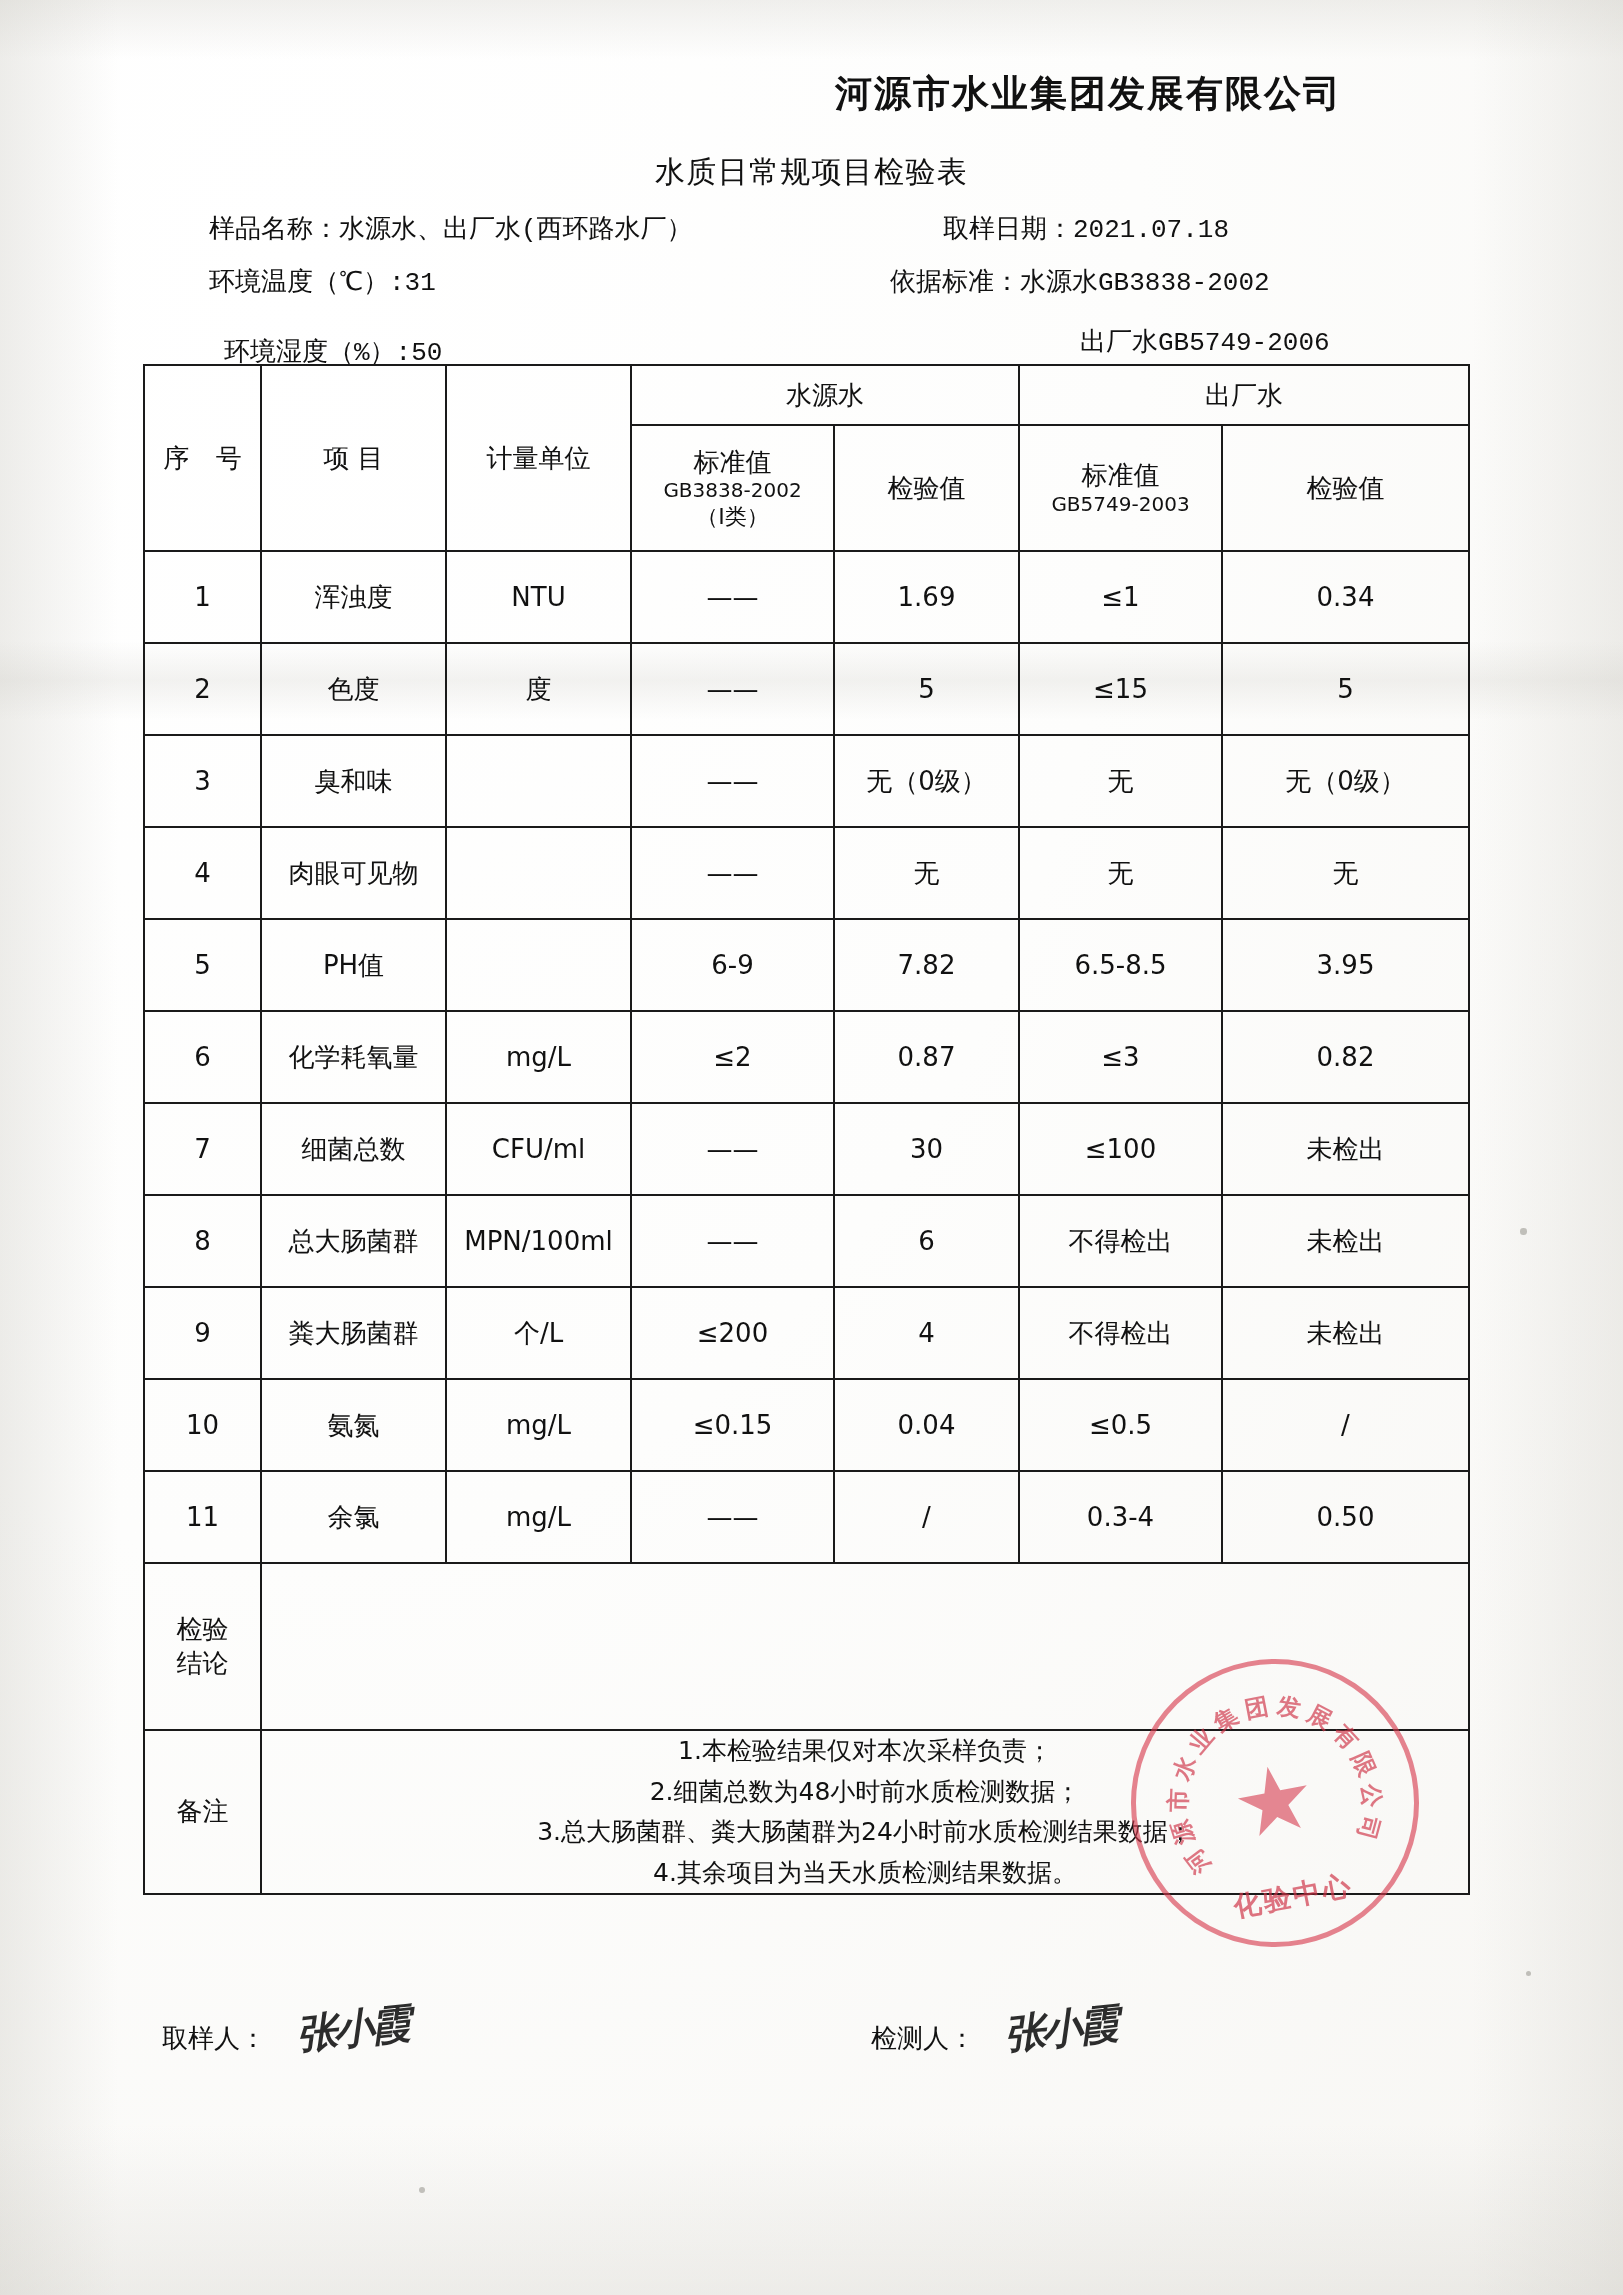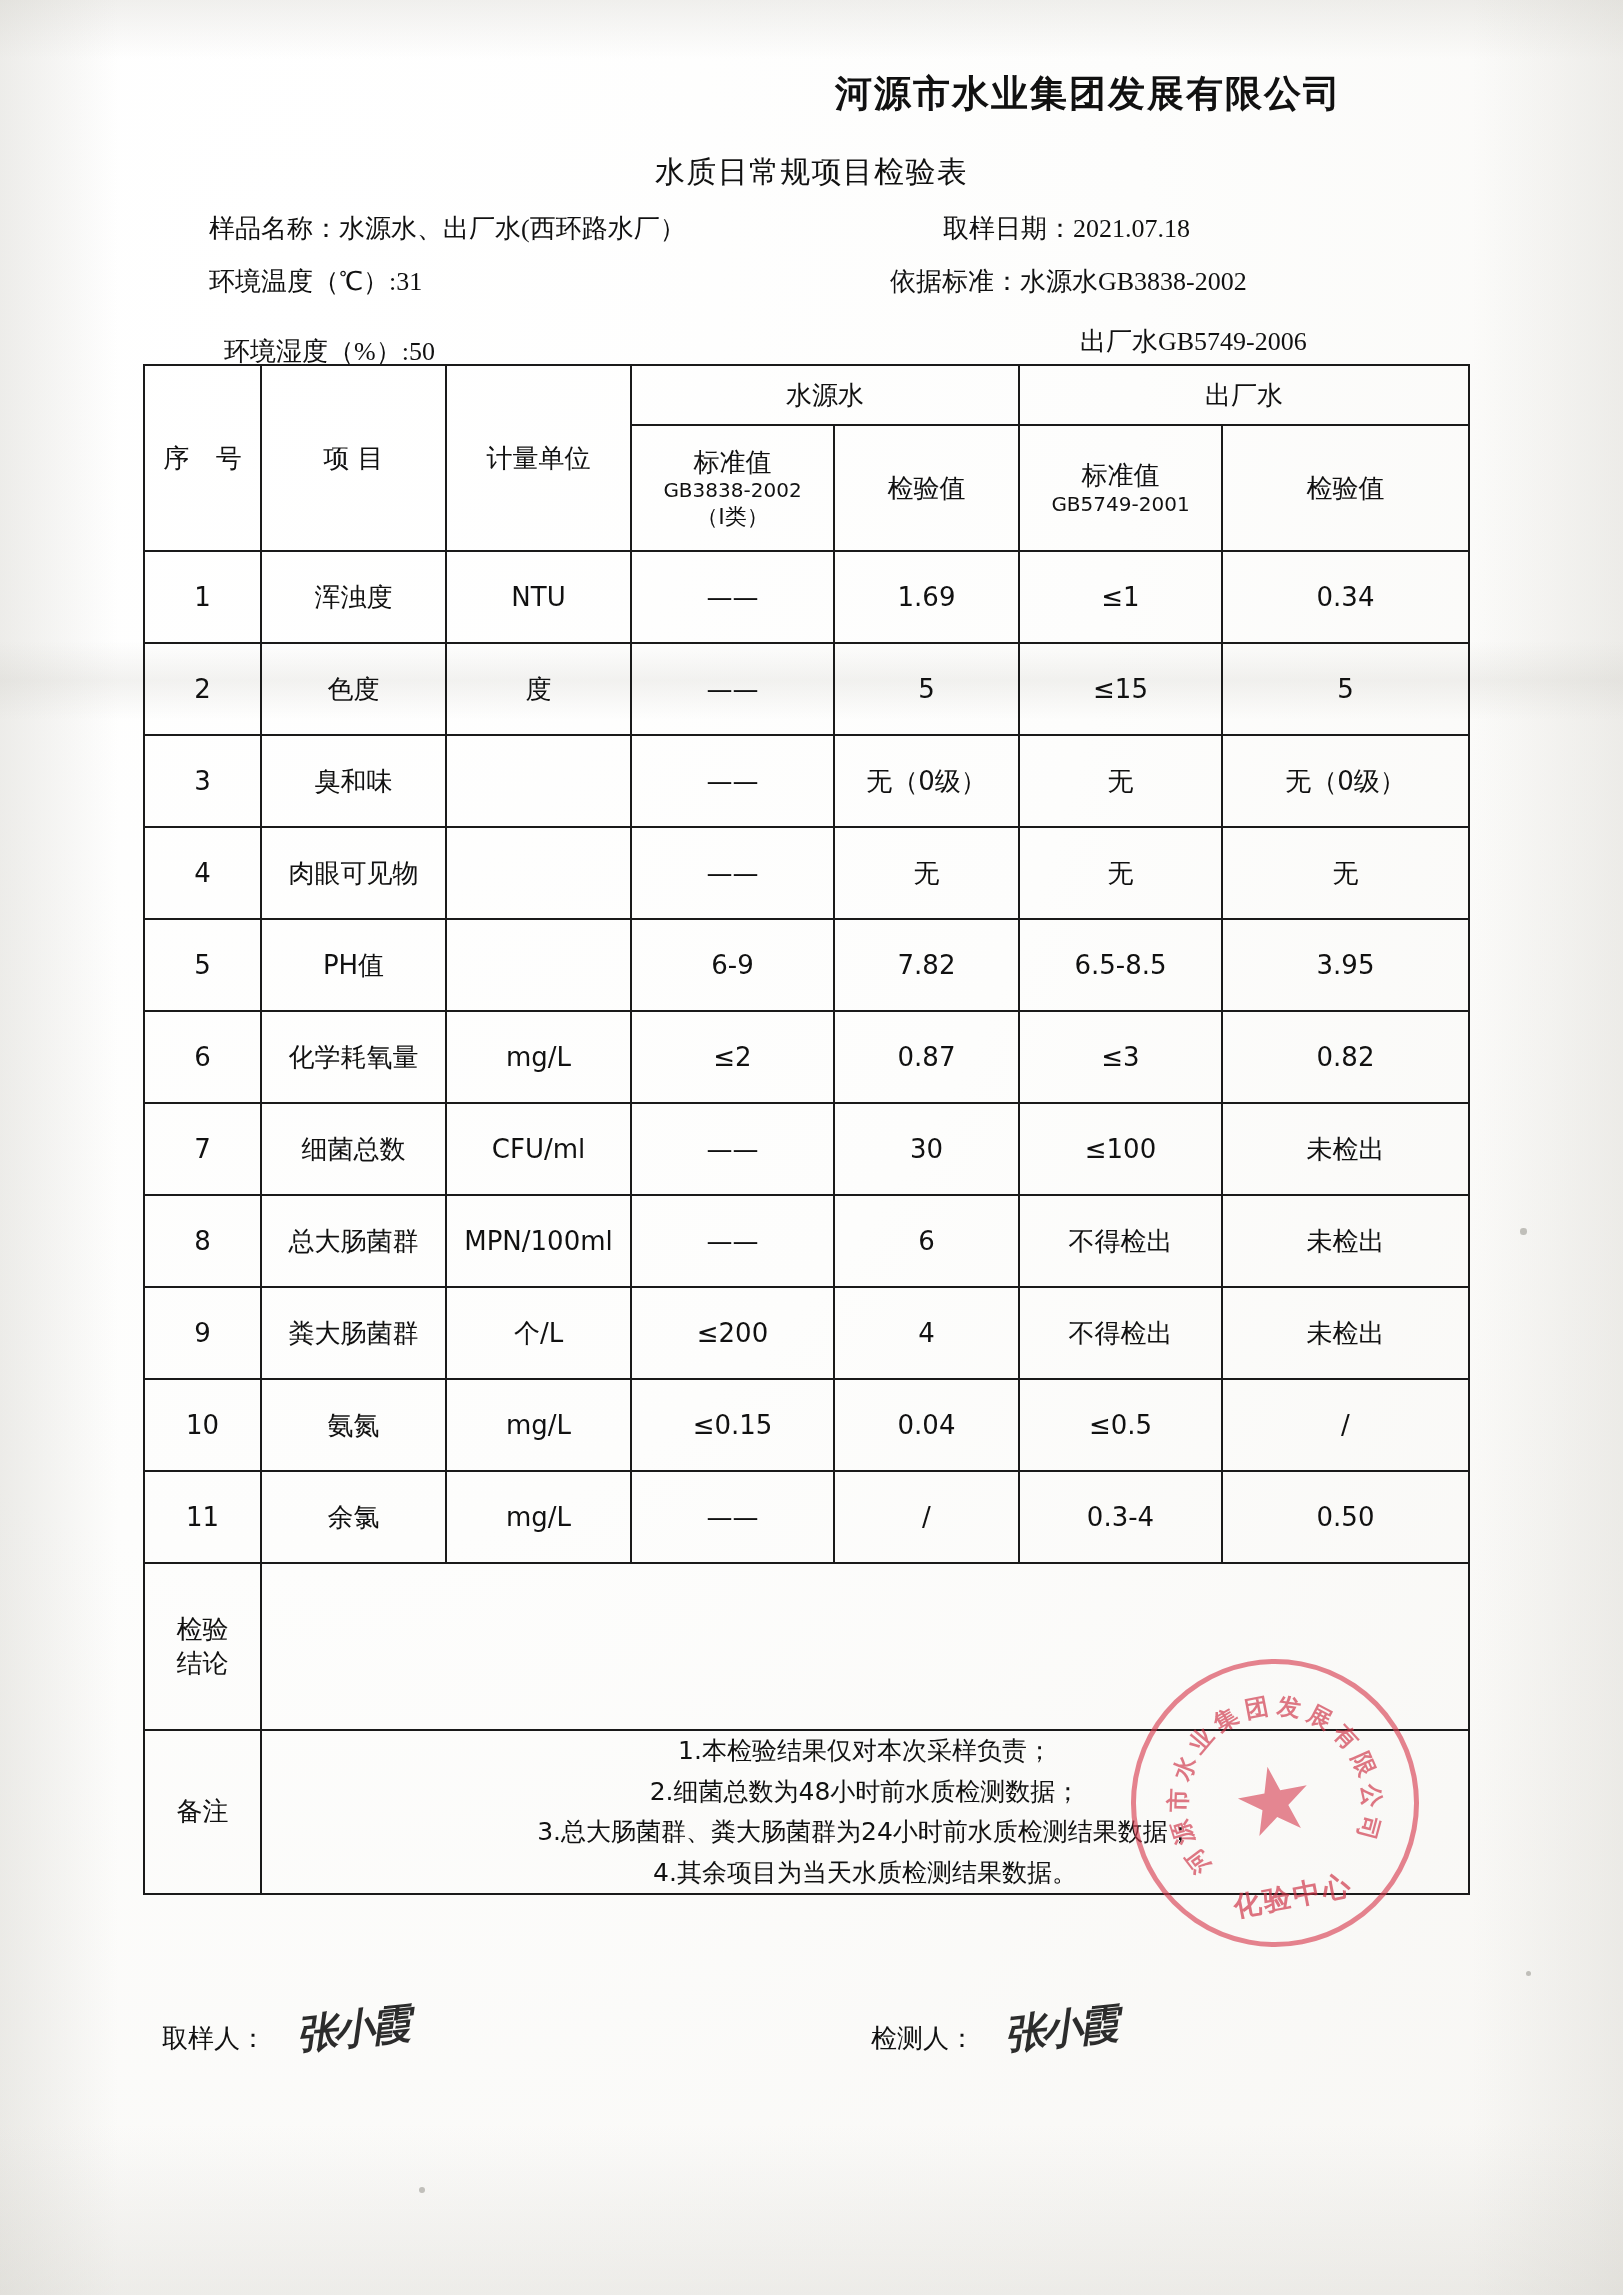--- a/index.html
+++ b/index.html
@@ -72,21 +72,21 @@
     width: 1623px;
     text-align: center;
     font-family: "DejaVu Sans", sans-serif;
     font-size: 30px;
     letter-spacing: 1.3px;
     color: #111;
   }
   .meta {
     position: absolute;
     font-size: 26px;
-    font-family: Liberation Serif, serif;
+    font-family: Liberation Mono, monospace;
     white-space: nowrap;
     color: #111;
   }
   .meta-sample   { left: 209px;  top: 211px; }
   .meta-date     { left: 943px; top: 211px; }
   .meta-temp     { left: 209px;  top: 264px; }
   .meta-std1     { left: 890px; top: 264px; }
   .meta-humid    { left: 224px;  top: 318px; margin-top: 16px; }
   .meta-std2     { left: 1068px; top: 324px; margin-left: 12px; }
 
@@ -270,21 +270,21 @@
           </tr>
           <tr>
             <td class="hdr-cell">
               <span>标准值</span>
               <span class="sub">GB3838-2002</span>
               <span class="sub2">（Ⅰ类）</span>
             </td>
             <td class="hdr-cell">检验值</td>
             <td class="hdr-cell">
               <span>标准值</span>
-              <span class="sub">GB5749-2001</span>
+              <span class="sub">GB5749-2003</span>
             </td>
             <td class="hdr-cell">检验值</td>
           </tr>
         </thead>
         <tbody>
           <tr class="datarow">
             <td class="num-cell">1</td>
             <td class="item-cell">浑浊度</td>
             <td>NTU</td>
             <td>——</td>

